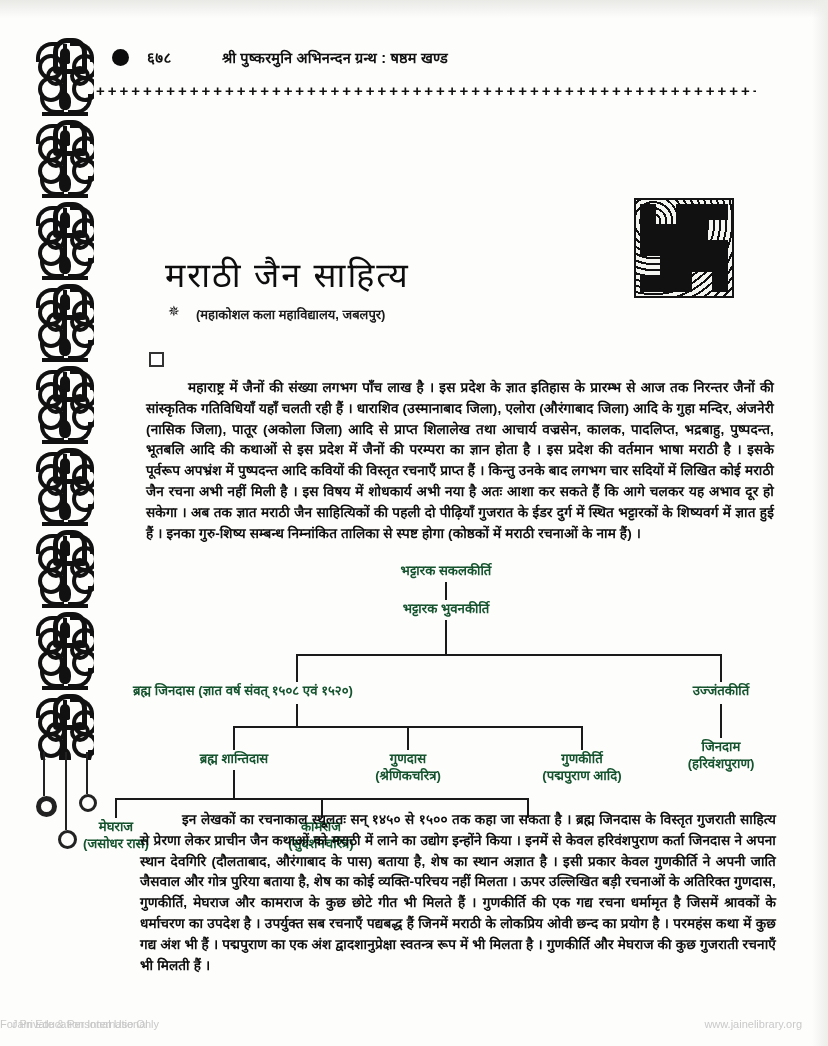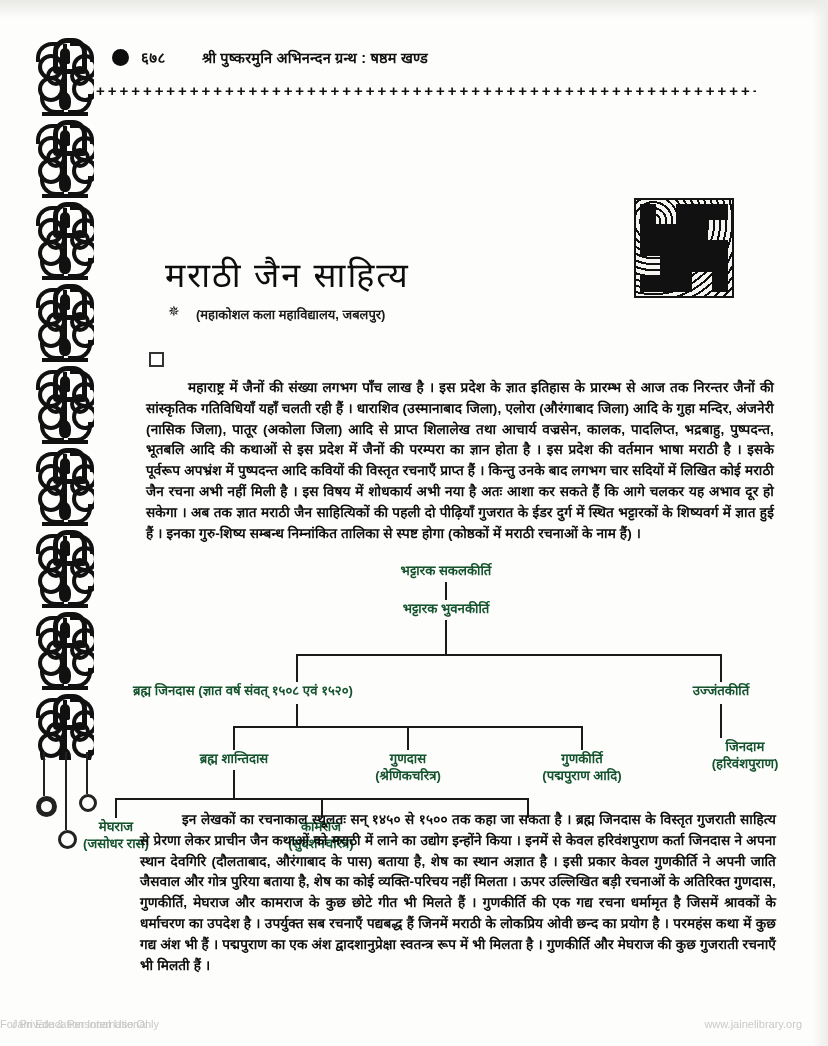--- a/index.html
+++ b/index.html
@@ -135,40 +135,40 @@
 
   
   #running-head {
     position: absolute;
     left: 112px;
     top: 44px;
     width: 640px;
     height: 26px;
     display: flex;
     align-items: center;
-    gap: 12px;
+    gap: 18px;
   }
   .head-dot {
     width: 17px;
     height: 17px;
     border-radius: 50%;
     background: #0d0d0d;
     flex: 0 0 auto;
   }
   .folio {
     font-size: 15px;
     font-weight: bold;
     color: #111;
     letter-spacing: 0.5px;
   }
   .head-title {
     font-size: 14.5px;
     font-weight: bold;
     color: #111;
-    margin-left: 24px;
+    margin-left: 32px;
     letter-spacing: 0.2px;
   }
   #rule-crosses {
     position: absolute;
     left: 96px;
     top: 84px;
     width: 660px;
     height: 14px;
     overflow: hidden;
     white-space: nowrap;
@@ -573,21 +573,21 @@
       <span>ब्रह्म शान्तिदास</span>
     </div>
     <div class="node" style="left:197px; top:188px; width:142px;">
       <span>गुणदास</span>
       <span class="work">(श्रेणिकचरित्र)</span>
     </div>
     <div class="node" style="left:371px; top:188px; width:142px;">
       <span>गुणकीर्ति</span>
       <span class="work">(पद्मपुराण आदि)</span>
     </div>
-    <div class="node" style="left:534px; top:176px; width:142px;text-align:center;">
+    <div class="node" style="left:510px; top:176px; width:142px;text-align:center;">
       <span>जिनदाम</span>
       <span class="work">(हरिवंशपुराण)</span>
     </div>
 
     <div class="vline" style="left:93px; top:208px; height:28px;"></div>
     <div class="hline" style="left:-25px; top:236px; width:412px;"></div>
     <div class="vline" style="left:-25px; top:236px; height:20px;"></div>
     <div class="vline" style="left:181px; top:236px; height:20px;"></div>
     <div class="vline" style="left:387px; top:236px; height:20px;"></div>
 

